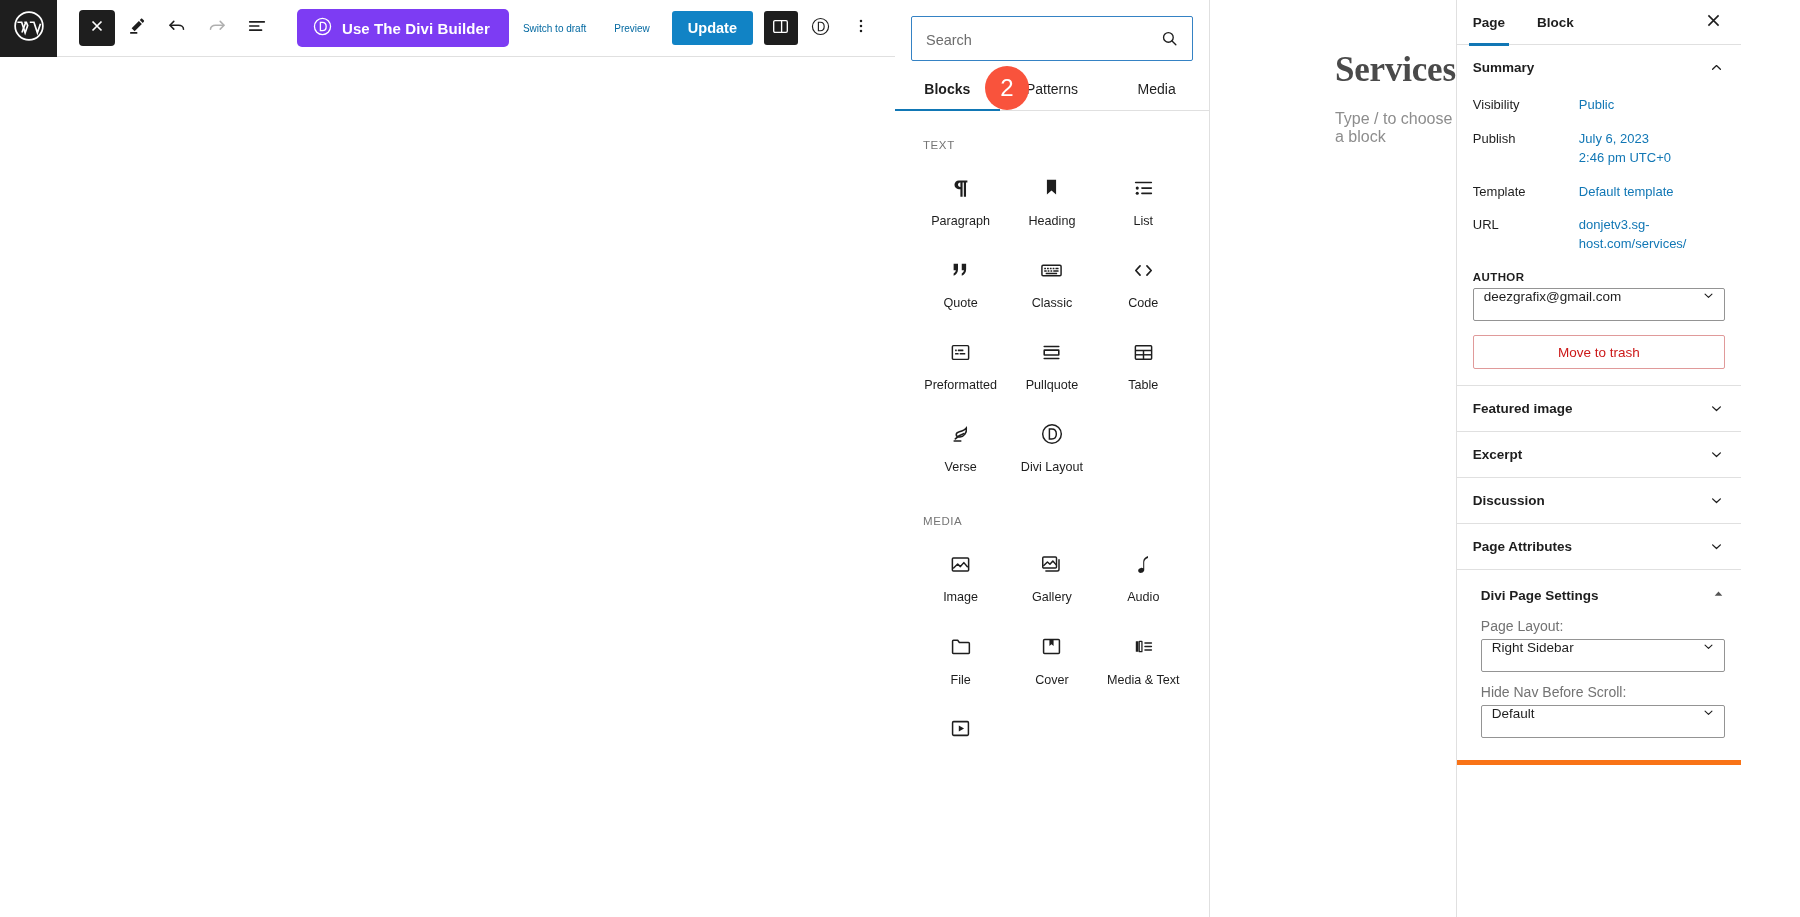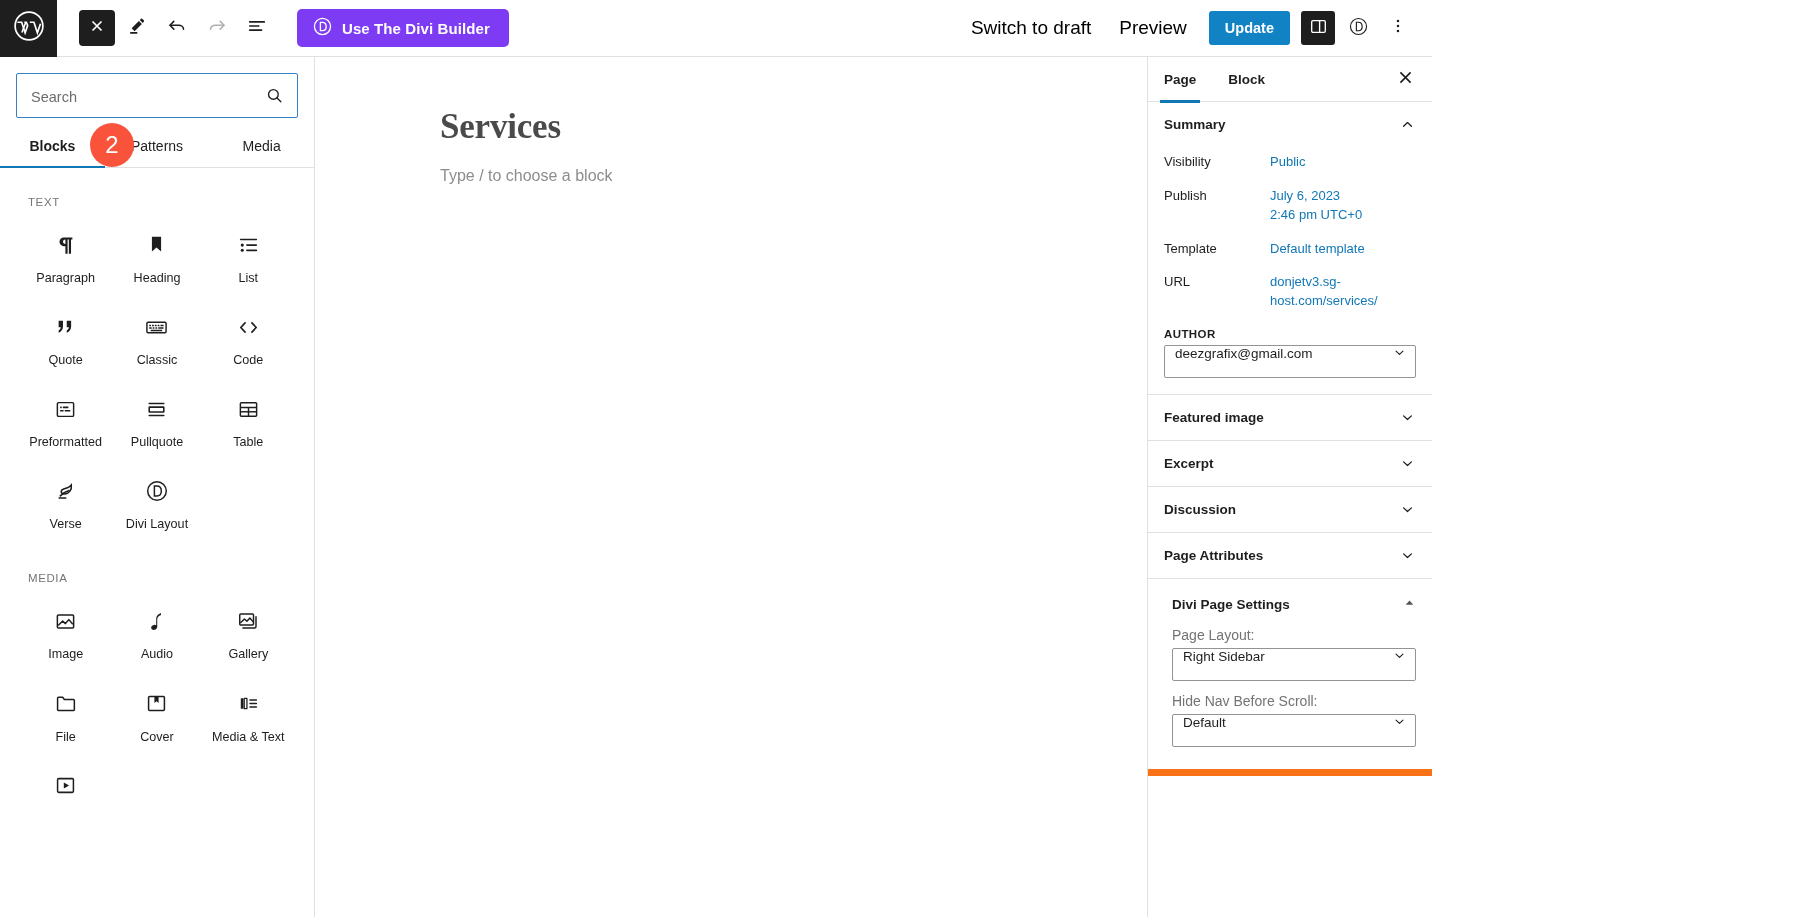--- a/index.html
+++ b/index.html
@@ -2,21 +2,21 @@
 <html><head>
 <meta charset="utf-8">
 <style>
   * { box-sizing: border-box; margin: 0; padding: 0; }
   html, body {
     width: 1800px; height: 917px;
     font-family: "Liberation Sans", sans-serif;
     background: #ffffff;
     overflow: hidden;
   }
-  .app { position: relative; width: 1432px; height: 917px; display: flex; flex-direction: column; justify-content: space-between; }
+  .app { position: relative; width: 1432px; height: 917px; display: flex; flex-direction: row; justify-content: space-between; }
 
   
   .topbar {
     height: 57px; min-height: 57px;
     display: flex; align-items: center;
     background: #ffffff;
     border-bottom: 1px solid #e0e0e0;
     position: relative; z-index: 40;
   }
   .wp-logo {
@@ -47,21 +47,21 @@
     cursor: pointer; white-space: nowrap;
     letter-spacing: .1px;
   }
 
   .tb-right {
     margin-left: auto;
     display: flex; align-items: center; gap: 0px;
     padding-right: 14px;
   }
   .tb-link {
-    color: #000000; font-size: 19px; cursor: pointer;
+    color: #0369a1; font-size: 10px; cursor: pointer;
     padding: 8px 14px; white-space: nowrap;
   }
   .update-btn {
     background: #1183c5; color: #fff;
     font-size: 14.5px; font-weight: bold;
     border-radius: 3px; padding: 9px 16px;
     margin: 0 8px; cursor: pointer; white-space: nowrap;
   }
   .sq-btn {
     width: 34px; height: 34px; border-radius: 3px;
@@ -235,21 +235,21 @@
     cursor: pointer; background: #fff;
   }
   .select .sv { flex: 1; overflow: hidden; white-space: nowrap; }
   .trash-btn {
     width: 100%; height: 34px; margin-top: 14px;
     border: 1px solid #e09a9a; border-radius: 2px;
     color: #cc1818; font-size: 13.5px;
     display: flex; align-items: center; justify-content: center;
     cursor: pointer; background: #fff;
   }
-  .divi-panel { padding: 16px 16px 22px 24px; border-bottom: 7px solid #f97316; }
+  .divi-panel { padding: 16px 16px 22px 24px; border-bottom: 5px solid #f97316; }
   .divi-head {
     display: flex; align-items: center; margin-bottom: 14px; cursor: pointer;
   }
   .divi-head h3 { font-size: 13.5px; font-weight: bold; color: #1e1e1e; }
   .divi-head .chev { margin-left: auto; color: #555; }
   .divi-field-label { font-size: 14px; color: #737373; margin: 12px 0 5px 0; }
 
   
   .badge {
     position: absolute;
@@ -538,36 +538,36 @@
               <svg width="25" height="25" viewBox="0 0 24 24" fill="none" stroke="#1e1e1e" stroke-width="1.45">
                 <rect x="4.2" y="5.8" width="15.6" height="12.4" rx="1"></rect>
                 <path d="M5.4 15.4 9.3 11.6l2.6 2.4 3.3-3.8 3.4 4" stroke-linejoin="round" stroke-linecap="round"></path>
               </svg>
             </div>
             <div class="block-label">Image</div>
           </div>
 
           <div class="block-item">
             <div class="block-ico">
-              <svg width="25" height="25" viewBox="0 0 24 24" fill="#1e1e1e">
-                <path d="M16.3 3.8c-2.8 1.1-4.6 2.6-4.6 5.6v6.3c-.6-.4-1.4-.6-2.3-.4-1.6.3-2.7 1.6-2.5 2.9.2 1.3 1.7 2.1 3.3 1.8 1.4-.3 2.4-1.3 2.5-2.4V9.9c0-2 1.3-3.3 3.6-4.2V3.8z"></path>
-              </svg>
-            </div>
-            <div class="block-label">Audio</div>
-          </div>
-
-          <div class="block-item">
-            <div class="block-ico">
               <svg width="25" height="25" viewBox="0 0 24 24" fill="none" stroke="#1e1e1e" stroke-width="1.4">
                 <rect x="3.6" y="4.8" width="13.2" height="10.6" rx="1"></rect>
                 <path d="M4.6 13 8.1 9.6l2.4 2.2 2.8-3.2 3 3.5" stroke-linejoin="round" stroke-linecap="round"></path>
                 <path d="M19.2 7.4v9.2c0 1-.7 1.7-1.7 1.7H6.6" stroke-linecap="round"></path>
               </svg>
             </div>
             <div class="block-label">Gallery</div>
+          </div>
+
+          <div class="block-item">
+            <div class="block-ico">
+              <svg width="25" height="25" viewBox="0 0 24 24" fill="#1e1e1e">
+                <path d="M16.3 3.8c-2.8 1.1-4.6 2.6-4.6 5.6v6.3c-.6-.4-1.4-.6-2.3-.4-1.6.3-2.7 1.6-2.5 2.9.2 1.3 1.7 2.1 3.3 1.8 1.4-.3 2.4-1.3 2.5-2.4V9.9c0-2 1.3-3.3 3.6-4.2V3.8z"></path>
+              </svg>
+            </div>
+            <div class="block-label">Audio</div>
           </div>
 
           <div class="block-item">
             <div class="block-ico">
               <svg width="25" height="25" viewBox="0 0 24 24" fill="none" stroke="#1e1e1e" stroke-width="1.45" stroke-linejoin="round">
                 <path d="M4.4 18V6.9c0-.5.4-.9.9-.9h4l1.6 2.1h8.7c.5 0 .9.4.9.9V18c0 .4-.3.7-.7.7H5.1c-.4 0-.7-.3-.7-.7z"></path>
               </svg>
             </div>
             <div class="block-label">File</div>
           </div>
@@ -678,20 +678,21 @@
             <div class="field-label">AUTHOR</div>
             <div class="select">
               <span class="sv">deezgrafix@gmail.com</span>
               <span>
                 <svg width="15" height="15" viewBox="0 0 24 24" fill="none" stroke="#1e1e1e" stroke-width="1.8" stroke-linecap="round" stroke-linejoin="round">
                   <path d="M6.5 9.7 12 14.9l5.5-5.2"></path>
                 </svg>
               </span>
             </div>
 
+            <div class="trash-btn">Move to trash</div>
           </div>
         </div>
 
         <div class="panel">
           <div class="panel-head">
             <h3>Featured image</h3>
             <span class="chev">
               <svg width="17" height="17" viewBox="0 0 24 24" fill="none" stroke="#1e1e1e" stroke-width="1.8" stroke-linecap="round" stroke-linejoin="round">
                   <path d="M6.5 9.7 12 14.9l5.5-5.2"></path>
                 </svg>

